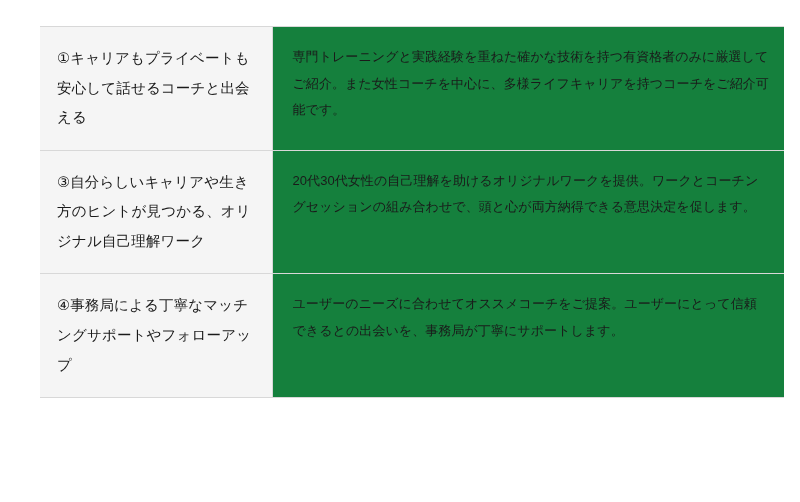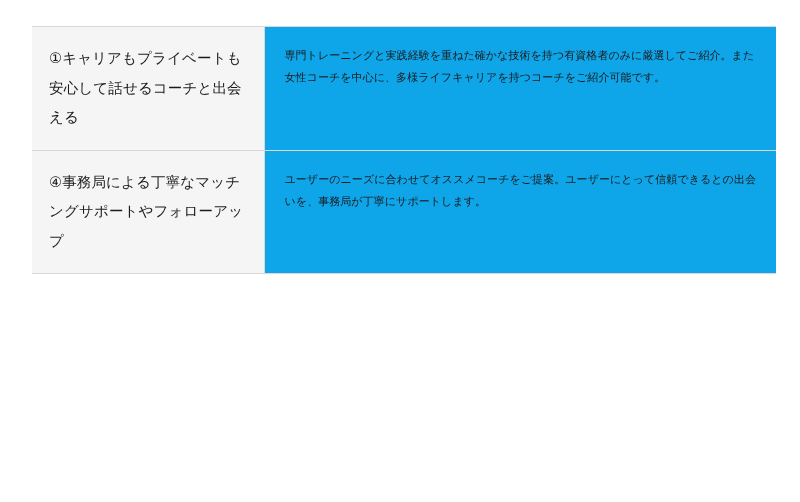--- a/index.html
+++ b/index.html
@@ -13,21 +13,21 @@
     font-family: "Liberation Sans", "DejaVu Sans", sans-serif;
     color: #1a1a1a;
     overflow: hidden;
   }
 
   .page {
     position: relative;
     width: 652px;
     height: 502px;
     box-sizing: border-box;
-    padding: 26px 28px 26px 32px;
+    padding: 26px 28px 26px 40px;
   }
 
   table.feature-table {
     width: 744px;
     border-collapse: collapse;
     table-layout: fixed;
     border-top: 1px solid #d8d8d8;
     border-bottom: 1px solid #d8d8d8;
   }
 
@@ -47,25 +47,25 @@
     border-right: 1px solid #d8d8d8;
     font-size: 14.5px;
     line-height: 2.04;
     letter-spacing: 0.01em;
     color: #1a1a1a;
     font-weight: 400;
   }
 
   td.cell-desc {
     width: 512px;
-    background: #0ea5e9;
+    background: #15803d;
     vertical-align: top;
     padding: 17px 14px 17px 20px;
     box-sizing: border-box;
-    font-size: 11px;
+    font-size: 13px;
     line-height: 2.04;
     letter-spacing: 0.005em;
     color: #1a1a1a;
     font-weight: 400;
   }
 
   .row-h1 td { height: 104px; }
   .row-h2 td { height: 134px; }
   .row-h3 td { height: 110px; }
   .row-h4 td { height: 104px; }
@@ -73,19 +73,23 @@
 </head>
 <body>
 
 <div class="page">
   <table class="feature-table">
     <tbody>
       <tr class="row-h1">
         <td class="cell-title">①キャリアもプライベートも安心して話せるコーチと出会える</td>
         <td class="cell-desc">専門トレーニングと実践経験を重ねた確かな技術を持つ有資格者のみに厳選してご紹介。また女性コーチを中心に、多様ライフキャリアを持つコーチをご紹介可能です。</td>
       </tr>
+      <tr class="row-h3">
+        <td class="cell-title">③自分らしいキャリアや生き方のヒントが見つかる、オリジナル自己理解ワーク</td>
+        <td class="cell-desc">20代30代女性の自己理解を助けるオリジナルワークを提供。ワークとコーチングセッションの組み合わせで、頭と心が両方納得できる意思決定を促します。</td>
+      </tr>
       <tr class="row-h4">
         <td class="cell-title">④事務局による丁寧なマッチングサポートやフォローアップ</td>
         <td class="cell-desc">ユーザーのニーズに合わせてオススメコーチをご提案。ユーザーにとって信頼できるとの出会いを、事務局が丁寧にサポートします。</td>
       </tr>
     </tbody>
   </table>
 </div>
 
 </body></html>

